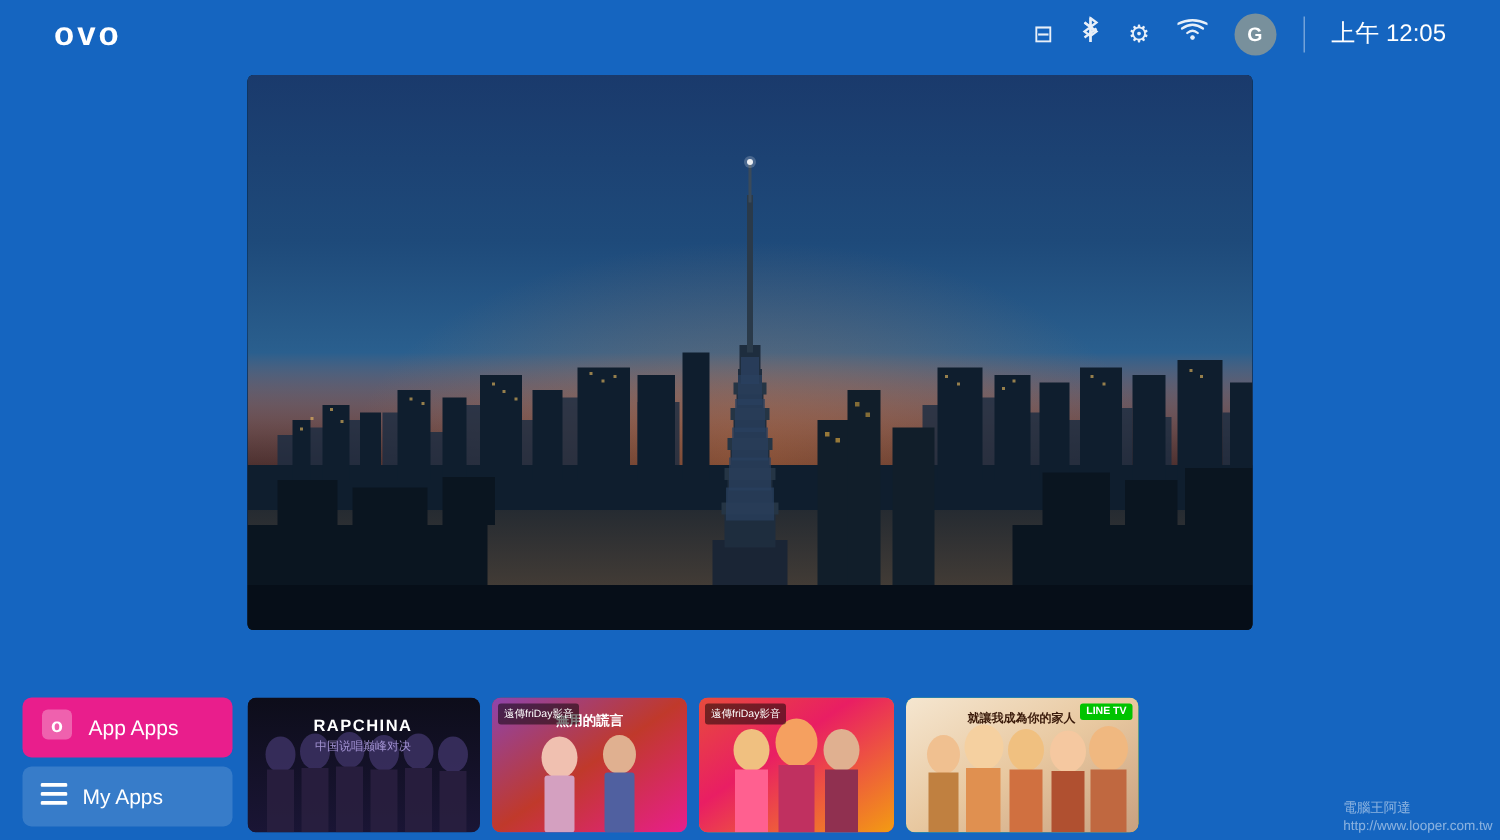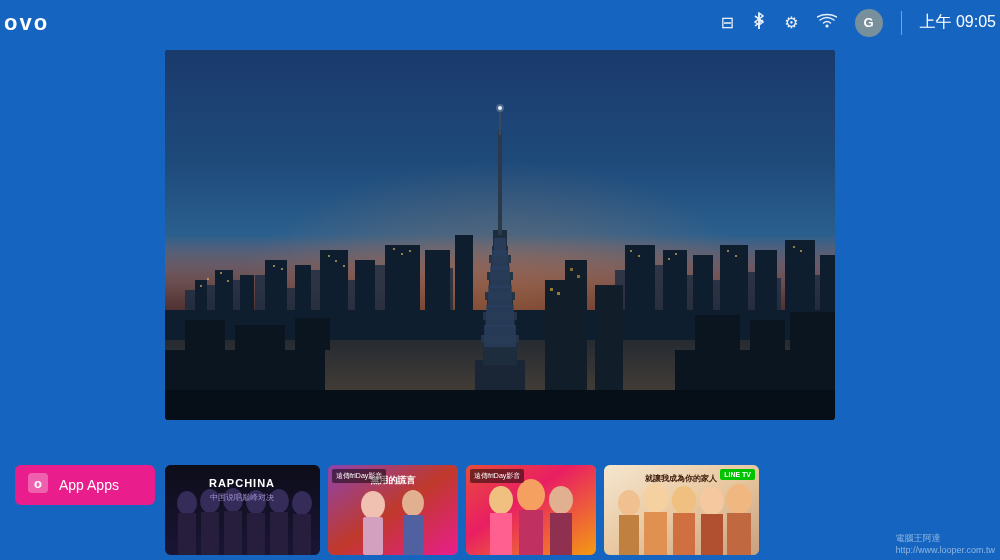--- a/index.html
+++ b/index.html
@@ -15,21 +15,21 @@
     
     .top-bar {
       position: absolute;
       top: 0;
       left: 0;
       right: 0;
       height: 45px;
       display: flex;
       align-items: center;
       justify-content: space-between;
-      padding: 0 4px;
+      padding: 0 36px;
       z-index: 10;
     }
 
     .logo {
       color: white;
       font-size: 22px;
       font-weight: bold;
       letter-spacing: 2px;
     }
     .logo span.o1 { color: white; }
@@ -272,21 +272,21 @@
         <path d="M6.5 10 Q10 7 13.5 10" fill="none" stroke="white" stroke-width="1.5" stroke-linecap="round"></path>
         <path d="M3 7 Q10 2 17 7" fill="none" stroke="white" stroke-width="1.5" stroke-linecap="round"></path>
         <path d="M0 4 Q10 -1 20 4" fill="none" stroke="white" stroke-width="1.5" stroke-linecap="round"></path>
         <circle cx="10" cy="13" r="1.5" fill="white"></circle>
       </svg>
     </span>
     <div class="avatar-circle">
       <span>G</span>
     </div>
     <div class="divider-v"></div>
-    <div class="time-display">上午 09:05</div>
+    <div class="time-display">上午 12:05</div>
   </div>
 </div>
 
 <div class="main-video">
   <div class="video-content">
 
     <svg class="skyline-overlay" viewBox="0 0 670 370" preserveAspectRatio="xMidYMid slice" xmlns="http://www.w3.org/2000/svg">
 
       <defs>
         <linearGradient id="skyGrad" x1="0" y1="0" x2="0" y2="1">
@@ -443,20 +443,30 @@
   <div class="left-menu">
     <div class="menu-btn app-store">
       <span class="menu-icon">
         <svg width="22" height="22" viewBox="0 0 22 22" fill="none">
           <rect x="1" y="1" width="20" height="20" rx="4" fill="white" opacity="0.3"></rect>
           <text x="11" y="16" text-anchor="middle" fill="white" font-size="13" font-weight="bold">o</text>
         </svg>
       </span>
       <span>App Apps</span>
     </div>
+    <div class="menu-btn my-apps">
+      <span class="menu-icon">
+        <svg width="18" height="18" viewBox="0 0 18 18" fill="white">
+          <rect x="0" y="2" width="18" height="2.5" rx="1"></rect>
+          <rect x="0" y="8" width="18" height="2.5" rx="1"></rect>
+          <rect x="0" y="14" width="18" height="2.5" rx="1"></rect>
+        </svg>
+      </span>
+      <span>My Apps</span>
+    </div>
   </div>
 
   <div class="thumbnails-row">
 
     <div class="thumb thumb2">
       <div class="thumb-inner">
         <svg width="155" height="90" viewBox="0 0 155 90">
           <defs>
             <linearGradient id="t2g" x1="0" y1="0" x2="0" y2="1">
               <stop offset="0%" stop-color="#0d0d1a"></stop>

